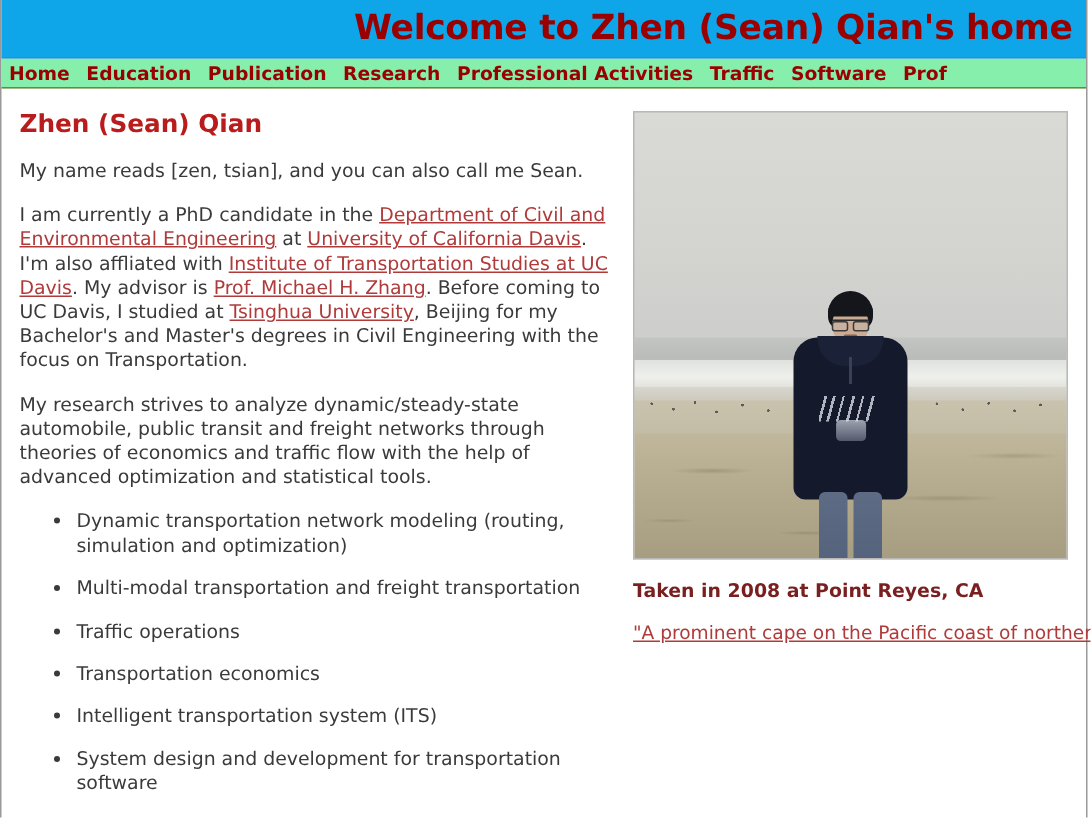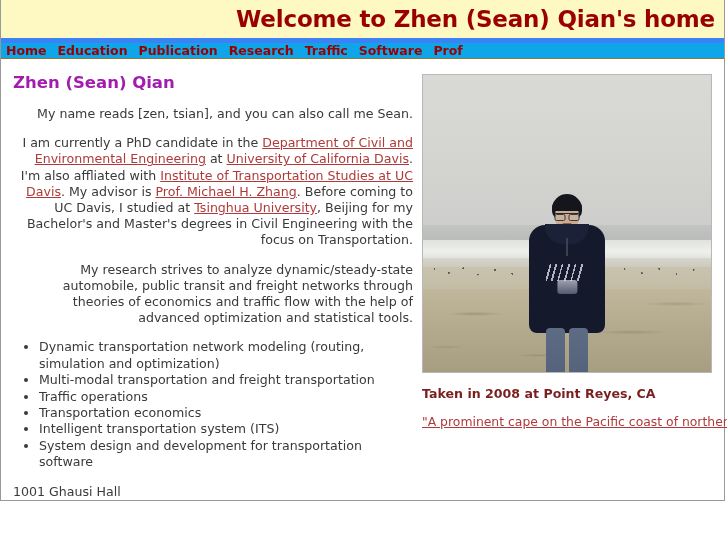--- a/index.html
+++ b/index.html
@@ -19,38 +19,38 @@
     width: 725px;
     border-left: 1px solid #999999;
     border-right: 1px solid #999999;
     border-bottom: 1px solid #999999;
     box-sizing: border-box;
     background: #ffffff;
   }
   
   .site-header {
     height: 38px;
-    background: #fef9c3;
+    background: #0ea5e9;
     display: flex;
     align-items: center;
     justify-content: flex-end;
     padding-right: 9px;
     box-sizing: border-box;
   }
   .site-title {
     color: #9a0000;
     font-size: 23px;
     font-weight: bold;
     letter-spacing: -0.2px;
     white-space: nowrap;
   }
   
   .navbar {
-    background: #0ea5e9;
-    border-top: 5px solid #3b82f6;
+    background: #86efac;
+    border-top: 1px solid #3b82f6;
     border-bottom: 1px solid #8a7a3a;
     height: 21px;
     display: flex;
     align-items: center;
     padding-left: 5px;
     box-sizing: border-box;
   }
   .nav-item {
     color: #9a0000;
     font-size: 12.5px;
@@ -70,46 +70,45 @@
   .col-left {
     width: 400px;
     flex: 0 0 400px;
   }
   .col-right {
     flex: 1 1 auto;
     padding-left: 9px;
     padding-top: 1px;
   }
   h1.name {
-    color: #a21caf;
+    color: #b91c1c;
     font-size: 16.5px;
     font-weight: bold;
     margin: 0 0 14px 0;
   }
   p.body-text {
     font-size: 12.6px;
     line-height: 16.2px;
     margin: 0 0 13px 0;
     color: #3a3a3a;
-    text-align: right;
   }
   a.inline-link {
     color: #b03a3a;
     text-decoration: underline;
   }
   ul.interests {
     margin: 0 0 13px 0;
     padding-left: 26px;
     list-style: disc;
   }
   ul.interests li {
     font-size: 12.6px;
     line-height: 16.4px;
     color: #3a3a3a;
-    margin: 0;
+    margin: 12px;
   }
   .contact-block {
     font-size: 12.6px;
     line-height: 16.2px;
     color: #3a3a3a;
     margin: 0;
   }
   
   .photo-frame {
     width: 290px;
@@ -259,20 +258,21 @@
 
   <div class="site-header">
     <div class="site-title">Welcome to Zhen (Sean) Qian's home</div>
   </div>
 
   <div class="navbar">
     <a class="nav-item">Home</a>
     <a class="nav-item">Education</a>
     <a class="nav-item">Publication</a>
     <a class="nav-item">Research</a>
+    <a class="nav-item">Professional Activities</a>
     <a class="nav-item">Traffic</a>
     <a class="nav-item">Software</a>
     <a class="nav-item">Prof</a>
   </div>
 
   <div class="content">
 
     <div class="col-left">
 
       <h1 class="name">Zhen (Sean) Qian</h1>

